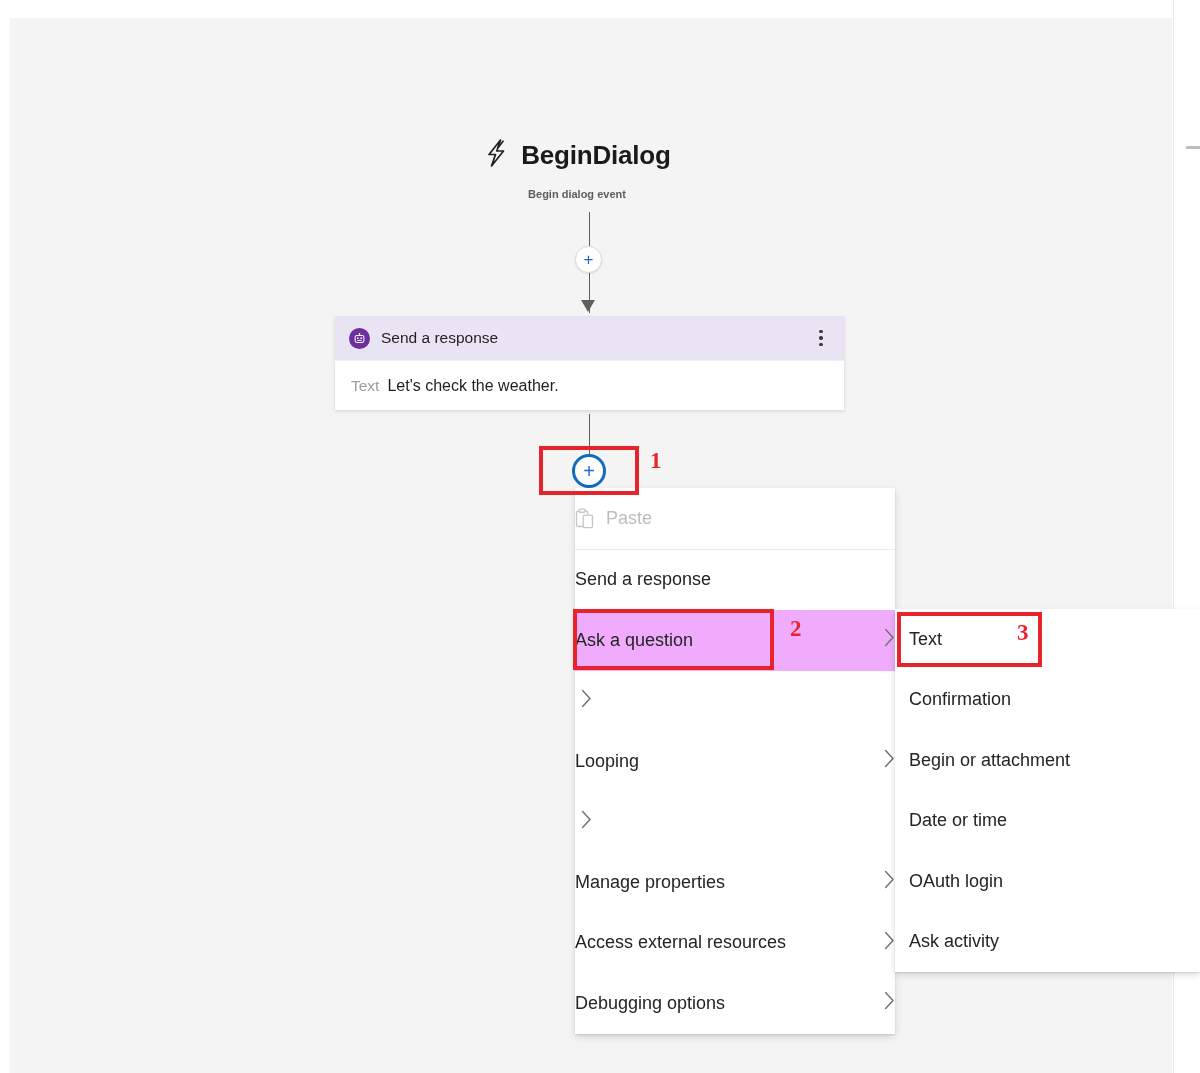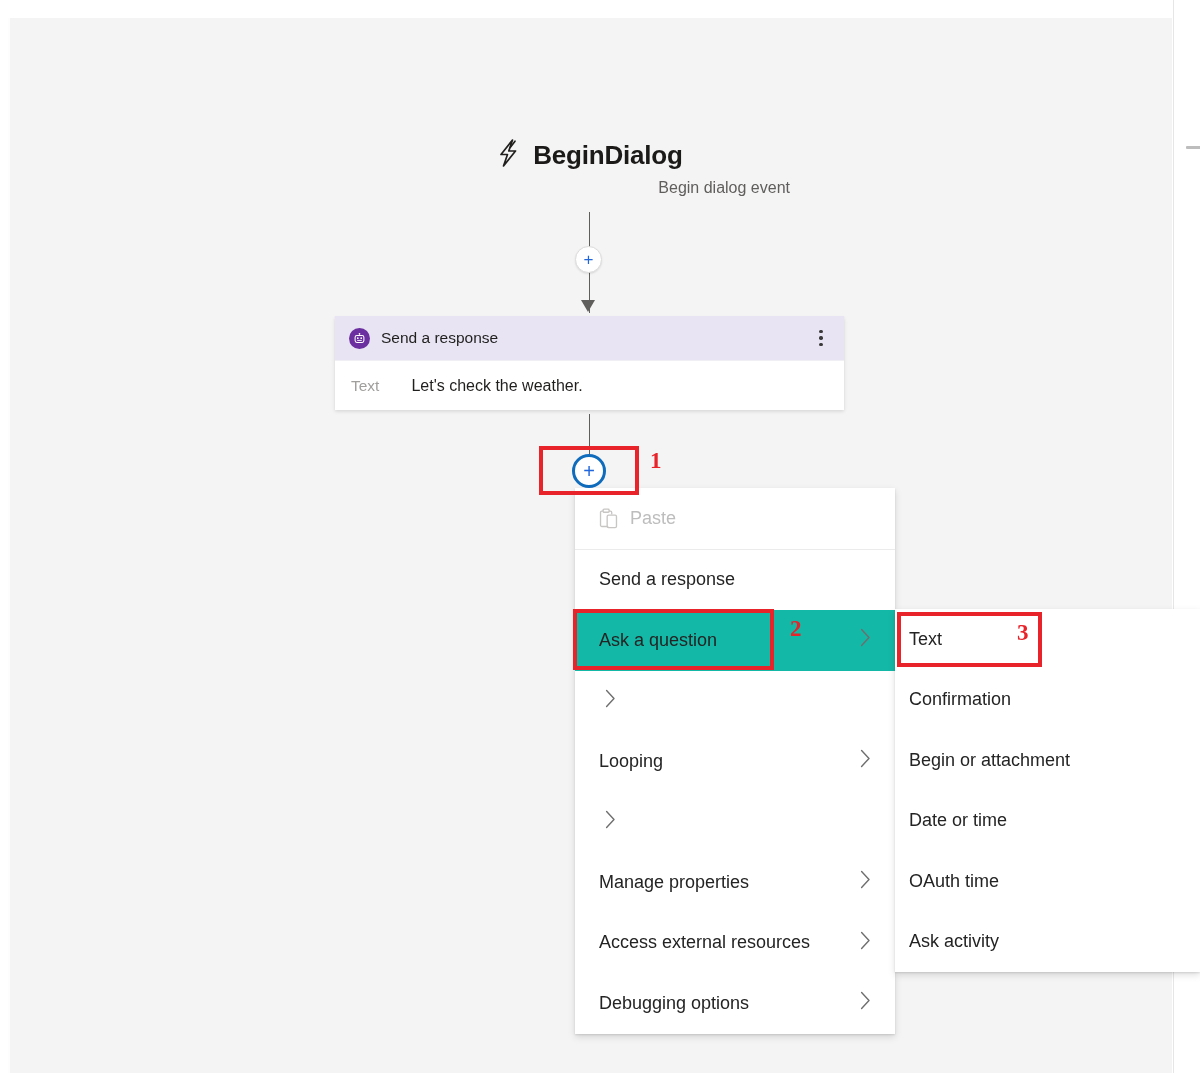--- a/index.html
+++ b/index.html
@@ -45,41 +45,42 @@
     top: 146px;
     width: 17px;
     height: 3px;
     background: #bdbdbd;
     border-radius: 1px;
   }
 
   
   #trigger {
     position: absolute;
-    left: 388px;
+    left: 376px;
     top: 138px;
     width: 402px;
-    text-align: right;
+    text-align: center;
   }
   #trigger-title-row {
     display: flex;
     align-items: center;
     justify-content: center;
     gap: 12px;
   }
   #trigger-title {
     font-size: 26px;
     font-weight: bold;
     color: #1b1a19;
     letter-spacing: -0.2px;
   }
   #trigger-sub {
-    margin-top: 7px;
-    font-size: 16px;
+    margin-top: 16px;
+    font-size: 11px;
     color: #605e5c;
+    font-weight: bold;
   }
 
   
   .conn-line {
     position: absolute;
     width: 1.6px;
     background: #605e5c;
   }
   #conn1 { left: 588.5px; top: 212px; height: 101px; }
   #arrow1 {
@@ -179,21 +180,21 @@
     padding: 0 16px;
     box-sizing: border-box;
     background: #ffffff;
     border-top: 1px solid #f0eff4;
   }
   #card-field-label {
     font-size: 15.5px;
     color: #a19f9d;
   }
   #card-field-value {
-    margin-left: 32px;
+    margin-left: 8px;
     font-size: 16px;
     color: #201f1e;
   }
 
   
   #conn2 { left: 588.5px; top: 414px; height: 42px; }
 
   
   #context-menu {
     position: absolute;
@@ -205,32 +206,32 @@
   }
   .menu-sep {
     height: 1px;
     background: #ebebeb;
     margin: 0;
   }
   .menu-item {
     height: 60.5px;
     display: flex;
     align-items: center;
-    padding: 0 24px;
+    padding: 0 0;
     box-sizing: border-box;
     font-size: 18px;
     color: #242424;
     cursor: pointer;
   }
   .menu-item.disabled {
     color: #bdbdbd;
     cursor: default;
   }
   .menu-item.active {
-    background: #14b8a6;
+    background: #f0abfc;
   }
   .menu-item .mi-label { flex: 1 1 auto; white-space: nowrap; }
   .menu-item .mi-chevron {
     flex: none;
     color: #6e6e6e;
     font-size: 18px;
     margin-left: 6px;
   }
   .paste-icon {
     flex: none;
@@ -397,21 +398,21 @@
     <div class="menu-item">
       <span class="mi-label">Confirmation</span>
     </div>
     <div class="menu-item">
       <span class="mi-label">Begin or attachment</span>
     </div>
     <div class="menu-item">
       <span class="mi-label">Date or time</span>
     </div>
     <div class="menu-item">
-      <span class="mi-label">OAuth time</span>
+      <span class="mi-label">OAuth login</span>
     </div>
     <div class="menu-item">
       <span class="mi-label">Ask activity</span>
     </div>
   </div>
 
 <div id="annot-box-1" class="annot-box"></div>
 <div id="annot-num-1" class="annot-num">1</div>
 <div id="annot-box-2" class="annot-box"></div>
 <div id="annot-num-2" class="annot-num">2</div>

